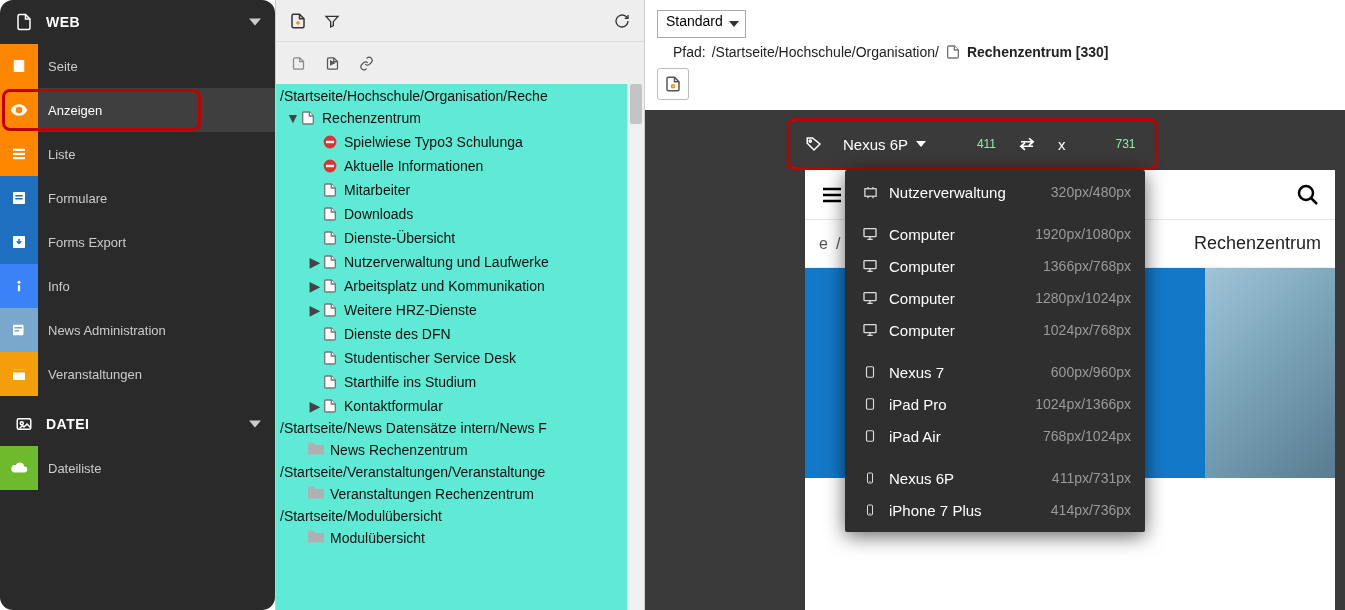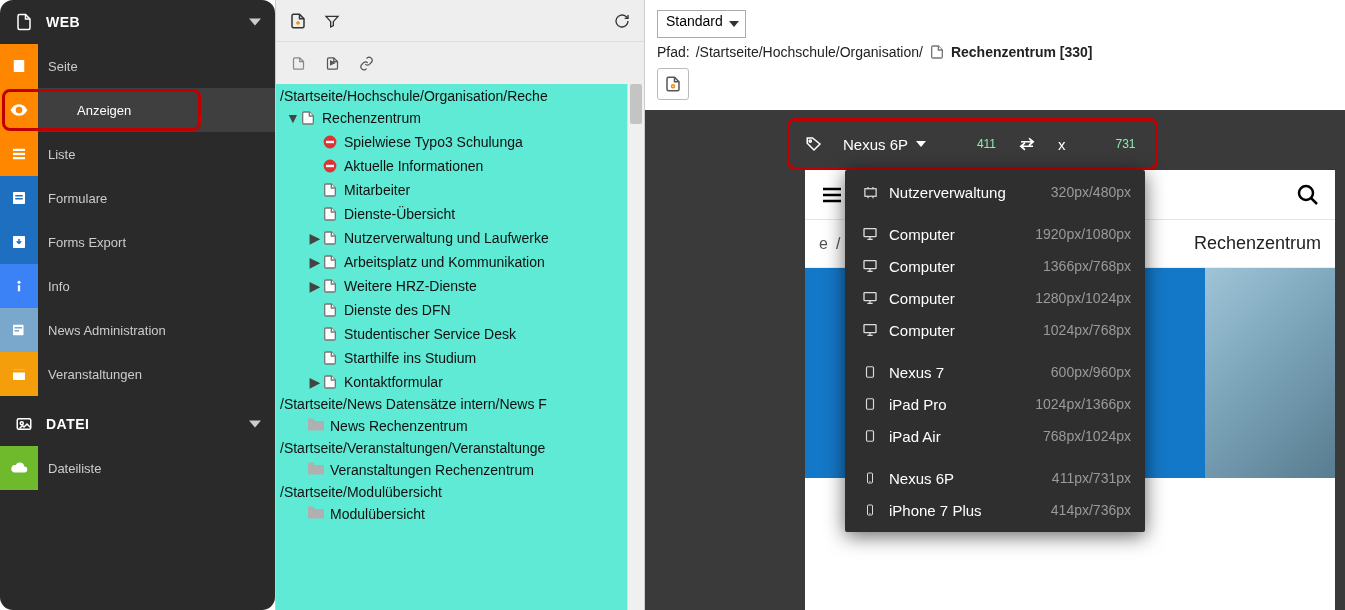--- a/index.html
+++ b/index.html
@@ -9,21 +9,21 @@
   
   .module-sidebar { width: 275px; background: #2a2a2a; color: #ddd; display: flex; flex-direction: column; border-radius: 13px; }
   .module-group-header { display: flex; align-items: center; height: 44px; padding: 0 14px; font-weight: bold; color: #fff; cursor: pointer; }
   .module-group-header .hdr-icon { width: 20px; height: 20px; margin-right: 12px; display: flex; align-items: center; justify-content: center; }
   .module-group-header .hdr-label { flex: 1; font-size: 14px; letter-spacing: .5px; }
   .module-group-header .caret { margin-left: auto; }
   .module-item { display: flex; align-items: center; height: 44px; cursor: pointer; color: #ccc; }
   .module-item .icon-box { width: 38px; height: 44px; display: flex; align-items: center; justify-content: center; color: #fff; }
   .module-item .label { padding-left: 10px; }
   .module-item.active { background: #3f3f3f; color: #fff; }
-  .red-highlight { position: relative; gap: 29px; }
+  .red-highlight { position: relative; }
   .red-highlight::after { content: ""; position: absolute; left: 2px; right: 74px; top: 1px; bottom: 1px; border: 3px solid #c00000; border-radius: 8px; pointer-events: none; }
   .ic-orange { background:#ff8700; }
   .ic-blue { background:#1e6fc0; } .ic-lime { background:#6fb92c; }
   .ic-bluealt { background:#3b82f6; }
 
   
   .page-tree { width: 370px; background: #5eead4; border-left: 1px solid #ccc; border-right: 1px solid #ccc; display: flex; flex-direction: column; }
   .tree-toolbar-row { display: flex; align-items: center; height: 42px; padding: 0 8px; gap: 6px; border-bottom: 1px solid #ddd; background: #eee; }
   .tool-icon-btn { width: 28px; height: 28px; display: flex; align-items: center; justify-content: center; border: 1px solid transparent; border-radius: 3px; cursor: pointer; color: #555; }
   .tree-body { position: relative; flex: 1; overflow: hidden; padding: 2px 0 0 4px; }
@@ -34,21 +34,21 @@
   .tree-node .twisty { width: 14px; text-align: center; color: #444; }
   .tree-node .page-icon { width: 16px; height: 16px; margin-right: 6px; display: inline-flex; }
   .folder-icon svg rect { fill: #b0b0b0; }
   .depth1 { padding-left: 6px; } .depth2 { padding-left: 28px; }
 
   
   .content-area { flex: 1; display: flex; flex-direction: column; background: #fff; position: relative; }
   .content-top-row { display: flex; align-items: flex-end; height: 42px; padding: 4px 12px; gap: 8px; }
   .select { border: 1px solid #aaa; height: 28px; padding: 2px 22px 2px 8px; font-size: 14px; background: #fff; position: relative; }
   .select::after { content: ""; position: absolute; right: 6px; top: 50%; transform: translateY(-50%); border-left: 5px solid transparent; border-right: 5px solid transparent; border-top: 6px solid #333; }
-  .path-row { display: flex; align-items: center; padding: 2px 12px 8px 12px; font-size: 14px; color: #222; gap: 6px; }
+  .path-row { display: flex; align-items: center; padding: 2px 12px 8px 12px; font-size: 14px; color: #222; gap: 6px; margin-left: 16px; }
   .path-row b { font-weight: bold; }
   .small-page-icon { width: 16px; height: 16px; display: inline-flex; }
   .edit-icon-row { padding: 0 12px 10px 12px; }
   .edit-icon-btn { width: 32px; height: 32px; border: 1px solid #bbb; border-radius: 3px; display: flex; align-items: center; justify-content: center; cursor: pointer; }
 
   
   .stage { flex: 1; background: #3a3a3a; position: relative; overflow: hidden; }
   .device-bar { position: absolute; left: 160px; top: 14px; display: flex; align-items: center; height: 40px; gap: 20px; color: #fff; font-size: 15px; }
   .device-bar .dim-input { background: transparent; color: #86efac; border: none; width: 50px; font-size: 12px; text-align: right; }
   .device-bar .swap { display: inline-flex; align-items: center; justify-content: center; width: 22px; }
@@ -288,20 +288,30 @@
         </div>
         <div class="tree-node depth2">
           <span class="twisty"></span>
           <span class="page-icon">
             <svg width="16" height="16" viewBox="0 0 24 24" fill="#fff" stroke="#777" stroke-width="2">
               <path d="M14 3H6a2 2 0 0 0-2 2v14a2 2 0 0 0 2 2h12a2 2 0 0 0 2-2V9z"></path>
               <path d="M14 3v6h6"></path>
             </svg>
           </span>
           <span>Mitarbeiter</span>
+        </div>
+        <div class="tree-node depth2">
+          <span class="twisty"></span>
+          <span class="page-icon">
+            <svg width="16" height="16" viewBox="0 0 24 24" fill="#fff" stroke="#777" stroke-width="2">
+              <path d="M14 3H6a2 2 0 0 0-2 2v14a2 2 0 0 0 2 2h12a2 2 0 0 0 2-2V9z"></path>
+              <path d="M14 3v6h6"></path>
+            </svg>
+          </span>
+          <span>Downloads</span>
         </div>
         <div class="tree-node depth2">
           <span class="twisty"></span>
           <span class="page-icon">
             <svg width="16" height="16" viewBox="0 0 24 24" fill="#fff" stroke="#777" stroke-width="2">
               <path d="M14 3H6a2 2 0 0 0-2 2v14a2 2 0 0 0 2 2h12a2 2 0 0 0 2-2V9z"></path>
               <path d="M14 3v6h6"></path>
             </svg>
           </span>
           <span>Dienste-Übersicht</span>

